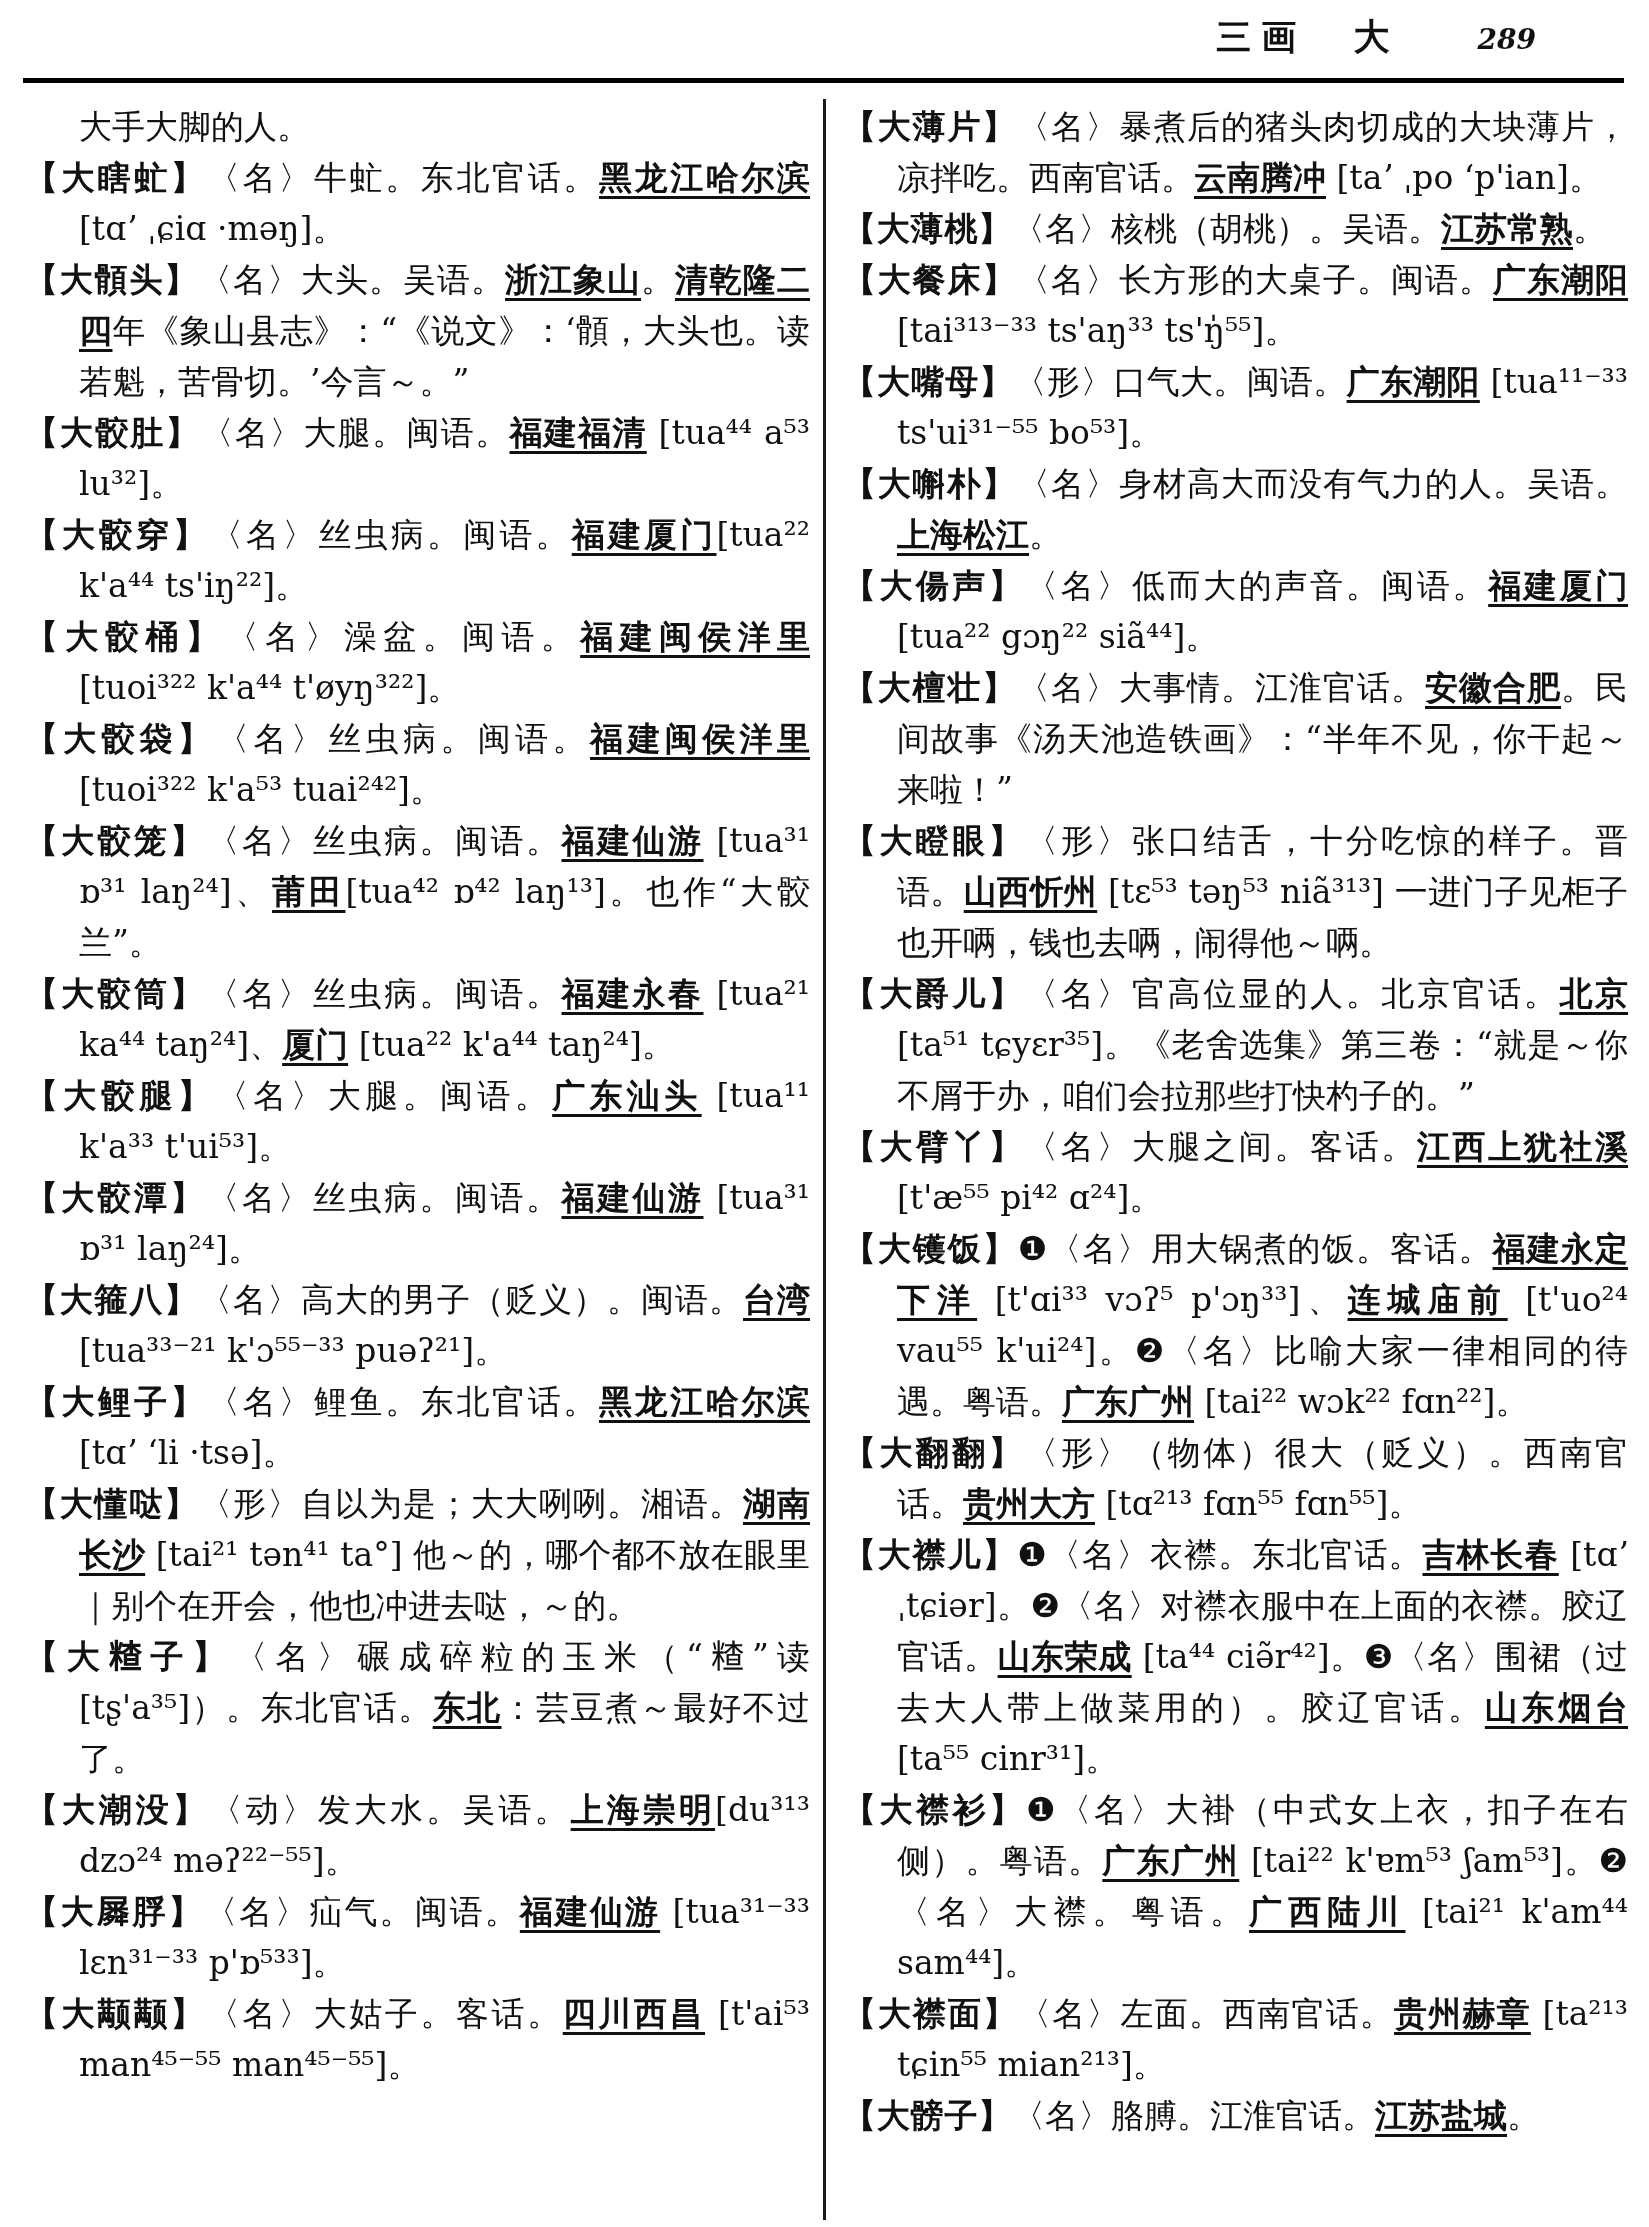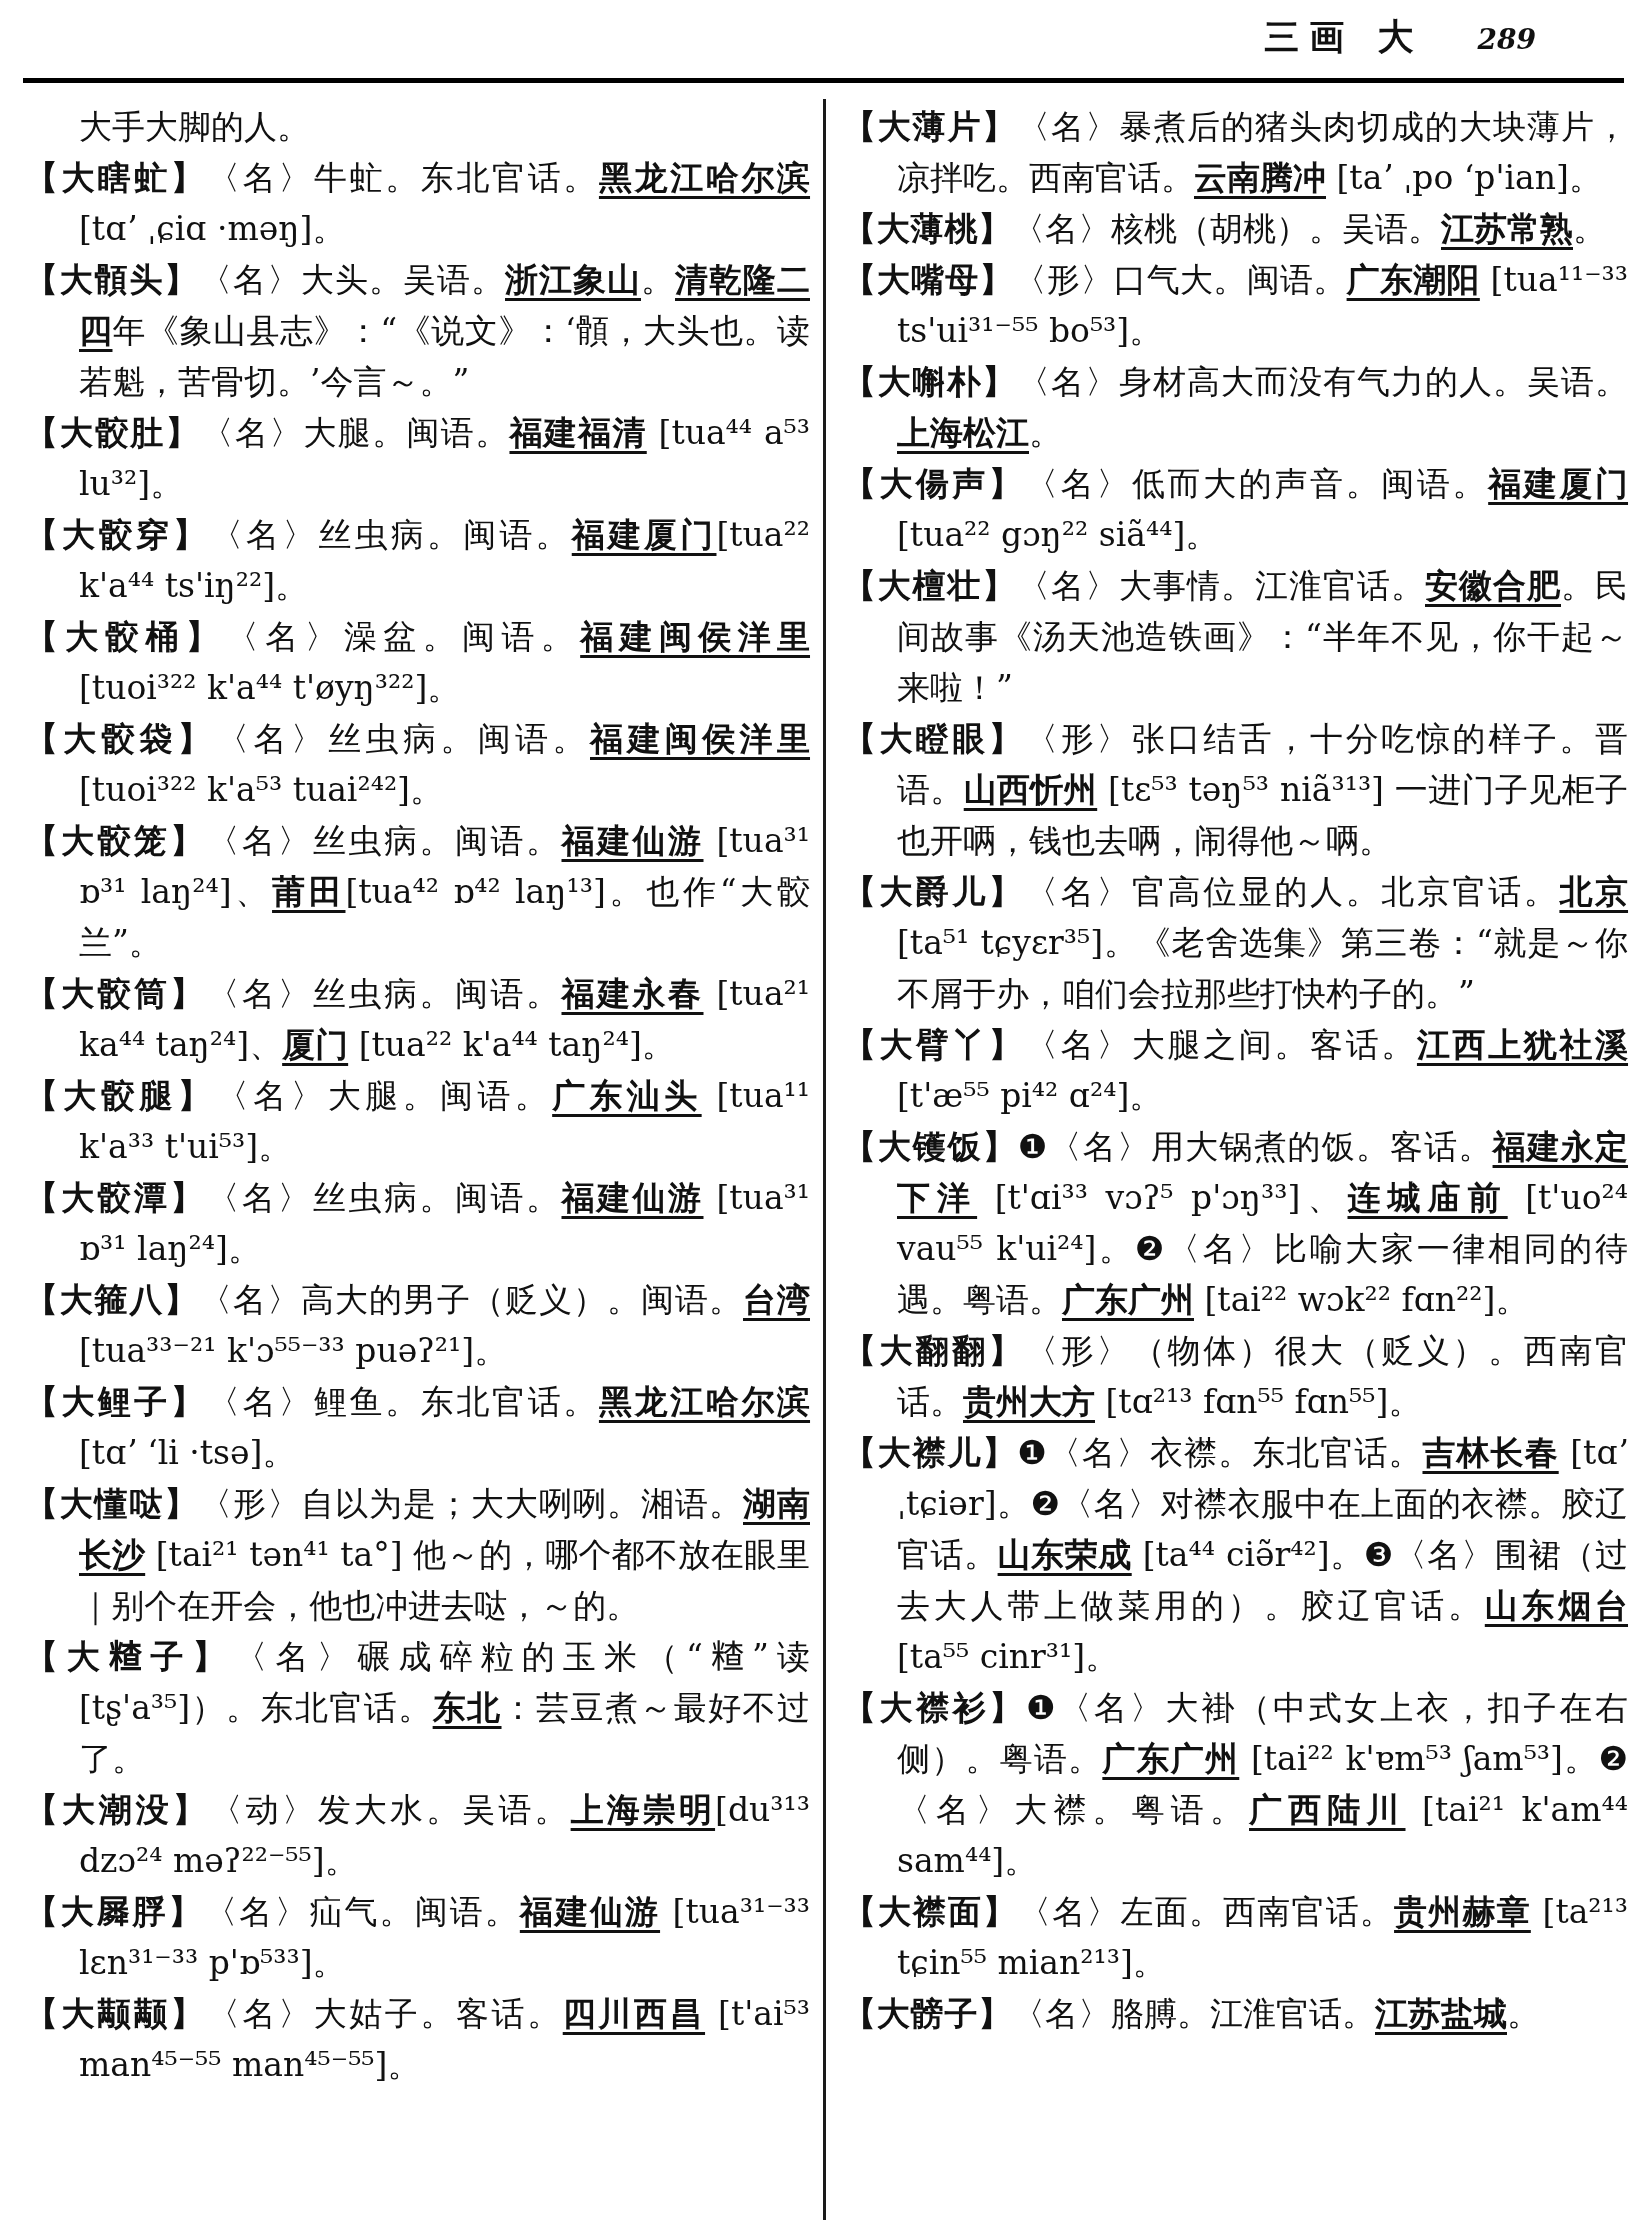--- a/index.html
+++ b/index.html
@@ -4,21 +4,21 @@
 <style>
   html,body{margin:0;padding:0;}
   body{
     width:1650px;height:2227px;background:#ffffff;color:#111;
     font-family:"DejaVu Serif","Liberation Serif",serif;
     position:relative;overflow:hidden;
   }
   .page{position:absolute;inset:0;}
   .header{
     position:absolute;top:13.2px;right:114px;
-    display:flex;align-items:baseline;gap:15px;
+    display:flex;align-items:baseline;gap:39px;
   }
   .section-title{font-size:35px;font-weight:700;letter-spacing:10px;}
   .radical-char{font-size:36px;font-weight:700;margin-left:8.2px;}
   .page-number{font-size:28px;font-weight:700;font-style:italic;margin-left:49px;font-family:"DejaVu Serif",serif;}
   .top-rule{
     position:absolute;left:23px;right:26.4px;top:78px;height:5px;background:#000;
   }
   .col-rule{
     position:absolute;left:823px;top:99px;bottom:6.6px;width:2.5px;background:#1a1a1a;
   }
@@ -68,20 +68,21 @@
       <p class="entry"><span class="hw">【大鲤子】</span><span class="body-text">〈名〉鲤鱼。东北官话。</span><span class="place">黑龙江哈尔滨</span><span class="body-text"> [tɑʼ ʻli ·tsə]。</span></p>
       <p class="entry"><span class="hw">【大懂哒】</span><span class="body-text">〈形〉自以为是；大大咧咧。湘语。</span><span class="place">湖南长沙</span><span class="body-text"> [tai²¹ tən⁴¹ ta°] 他～的，哪个都不放在眼里｜别个在开会，他也冲进去哒，～的。</span></p>
       <p class="entry"><span class="hw">【大𥻗子】</span><span class="body-text">〈名〉碾成碎粒的玉米（“𥻗”读 [tʂ'a³⁵]）。东北官话。</span><span class="place">东北</span><span class="body-text">：芸豆煮～最好不过了。</span></p>
       <p class="entry"><span class="hw">【大潮没】</span><span class="body-text">〈动〉发大水。吴语。</span><span class="place">上海崇明</span><span class="body-text">[du³¹³ dzɔ²⁴ məʔ²²⁻⁵⁵]。</span></p>
       <p class="entry"><span class="hw">【大𡳞脬】</span><span class="body-text">〈名〉疝气。闽语。</span><span class="place">福建仙游</span><span class="body-text"> [tua³¹⁻³³ lɛn³¹⁻³³ p'ɒ⁵³³]。</span></p>
       <p class="entry"><span class="hw">【大颟颟】</span><span class="body-text">〈名〉大姑子。客话。</span><span class="place">四川西昌</span><span class="body-text"> [t'ai⁵³ man⁴⁵⁻⁵⁵ man⁴⁵⁻⁵⁵]。</span></p>
     </div>
   <div class="column right" id="col-right">
       <p class="entry"><span class="hw">【大薄片】</span><span class="body-text">〈名〉暴煮后的猪头肉切成的大块薄片，凉拌吃。西南官话。</span><span class="place">云南腾冲</span><span class="body-text"> [taʼ ˌpo ʻp'ian]。</span></p>
       <p class="entry"><span class="hw">【大薄桃】</span><span class="body-text">〈名〉核桃（胡桃）。吴语。</span><span class="place">江苏常熟</span><span class="body-text">。</span></p>
+      <p class="entry"><span class="hw">【大餐床】</span><span class="body-text">〈名〉长方形的大桌子。闽语。</span><span class="place">广东潮阳</span><span class="body-text"> [tai³¹³⁻³³ ts'aŋ³³ ts'ŋ̍⁵⁵]。</span></p>
       <p class="entry"><span class="hw">【大嘴母】</span><span class="body-text">〈形〉口气大。闽语。</span><span class="place">广东潮阳</span><span class="body-text"> [tua¹¹⁻³³ ts'ui³¹⁻⁵⁵ bo⁵³]。</span></p>
       <p class="entry"><span class="hw">【大嘝朴】</span><span class="body-text">〈名〉身材高大而没有气力的人。吴语。</span><span class="place">上海松江</span><span class="body-text">。</span></p>
       <p class="entry"><span class="hw">【大偒声】</span><span class="body-text">〈名〉低而大的声音。闽语。</span><span class="place">福建厦门</span><span class="body-text"> [tua²² gɔŋ²² siã⁴⁴]。</span></p>
       <p class="entry"><span class="hw">【大檀壮】</span><span class="body-text">〈名〉大事情。江淮官话。</span><span class="place">安徽合肥</span><span class="body-text">。民间故事《汤天池造铁画》：“半年不见，你干起～来啦！”</span></p>
       <p class="entry"><span class="hw">【大瞪眼】</span><span class="body-text">〈形〉张口结舌，十分吃惊的样子。晋语。</span><span class="place">山西忻州</span><span class="body-text"> [tɛ⁵³ təŋ⁵³ niã³¹³] 一进门子见柜子也开唡，钱也去唡，闹得他～唡。</span></p>
       <p class="entry"><span class="hw">【大爵儿】</span><span class="body-text">〈名〉官高位显的人。北京官话。</span><span class="place">北京</span><span class="body-text"> [ta⁵¹ tɕyɛr³⁵]。《老舍选集》第三卷：“就是～你不屑于办，咱们会拉那些打快杓子的。”</span></p>
       <p class="entry"><span class="hw">【大臂丫】</span><span class="body-text">〈名〉大腿之间。客话。</span><span class="place">江西上犹社溪</span><span class="body-text"> [t'æ⁵⁵ pi⁴² ɑ²⁴]。</span></p>
       <p class="entry"><span class="hw">【大镬饭】</span><span class="body-text">❶〈名〉用大锅煮的饭。客话。</span><span class="place">福建永定下洋</span><span class="body-text"> [t'ɑi³³ vɔʔ⁵ p'ɔŋ³³]、</span><span class="place">连城庙前</span><span class="body-text"> [t'uo²⁴ vau⁵⁵ k'ui²⁴]。❷〈名〉比喻大家一律相同的待遇。粤语。</span><span class="place">广东广州</span><span class="body-text"> [tai²² wɔk²² fɑn²²]。</span></p>
       <p class="entry"><span class="hw">【大翻翻】</span><span class="body-text">〈形〉（物体）很大（贬义）。西南官话。</span><span class="place">贵州大方</span><span class="body-text"> [tɑ²¹³ fɑn⁵⁵ fɑn⁵⁵]。</span></p>
       <p class="entry"><span class="hw">【大襟儿】</span><span class="body-text">❶〈名〉衣襟。东北官话。</span><span class="place">吉林长春</span><span class="body-text"> [tɑʼ ˌtɕiər]。❷〈名〉对襟衣服中在上面的衣襟。胶辽官话。</span><span class="place">山东荣成</span><span class="body-text"> [ta⁴⁴ ciə̃r⁴²]。❸〈名〉围裙（过去大人带上做菜用的）。胶辽官话。</span><span class="place">山东烟台</span><span class="body-text"> [ta⁵⁵ cinr³¹]。</span></p>

